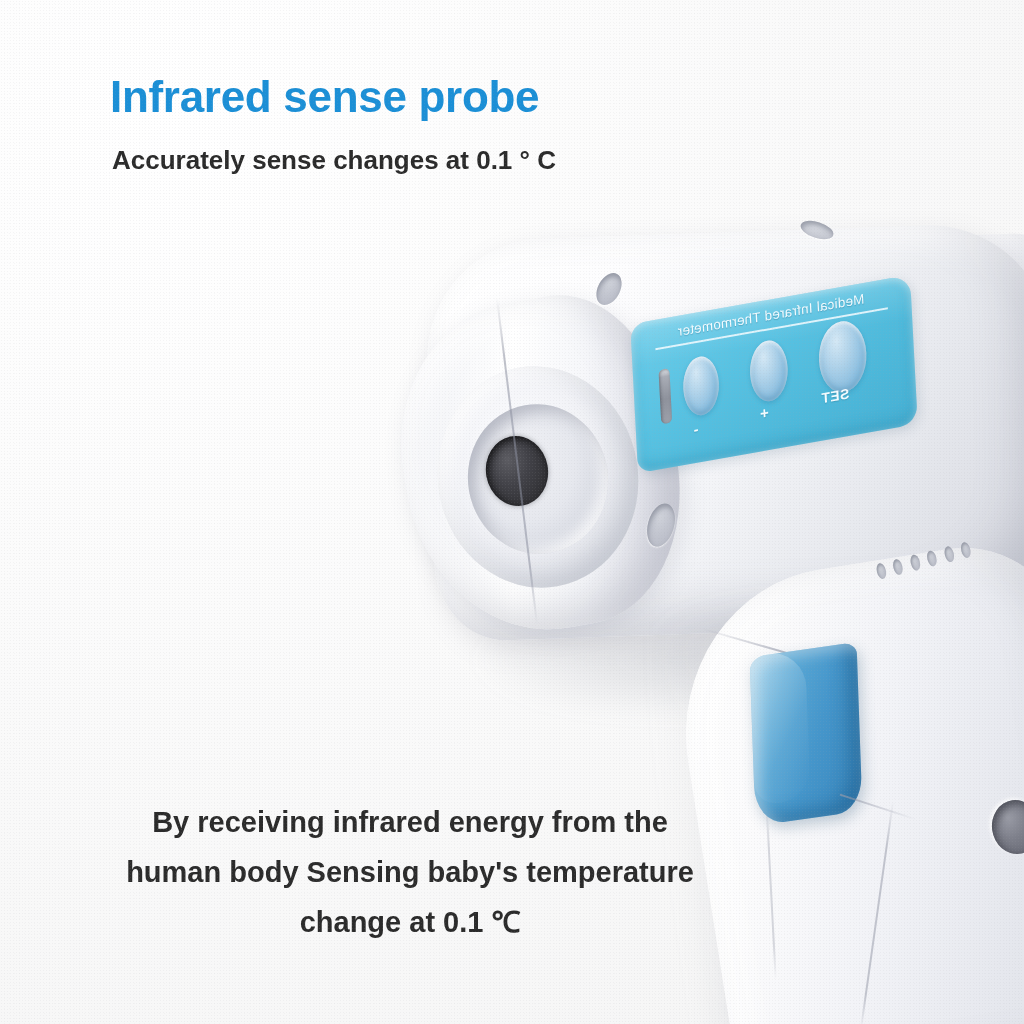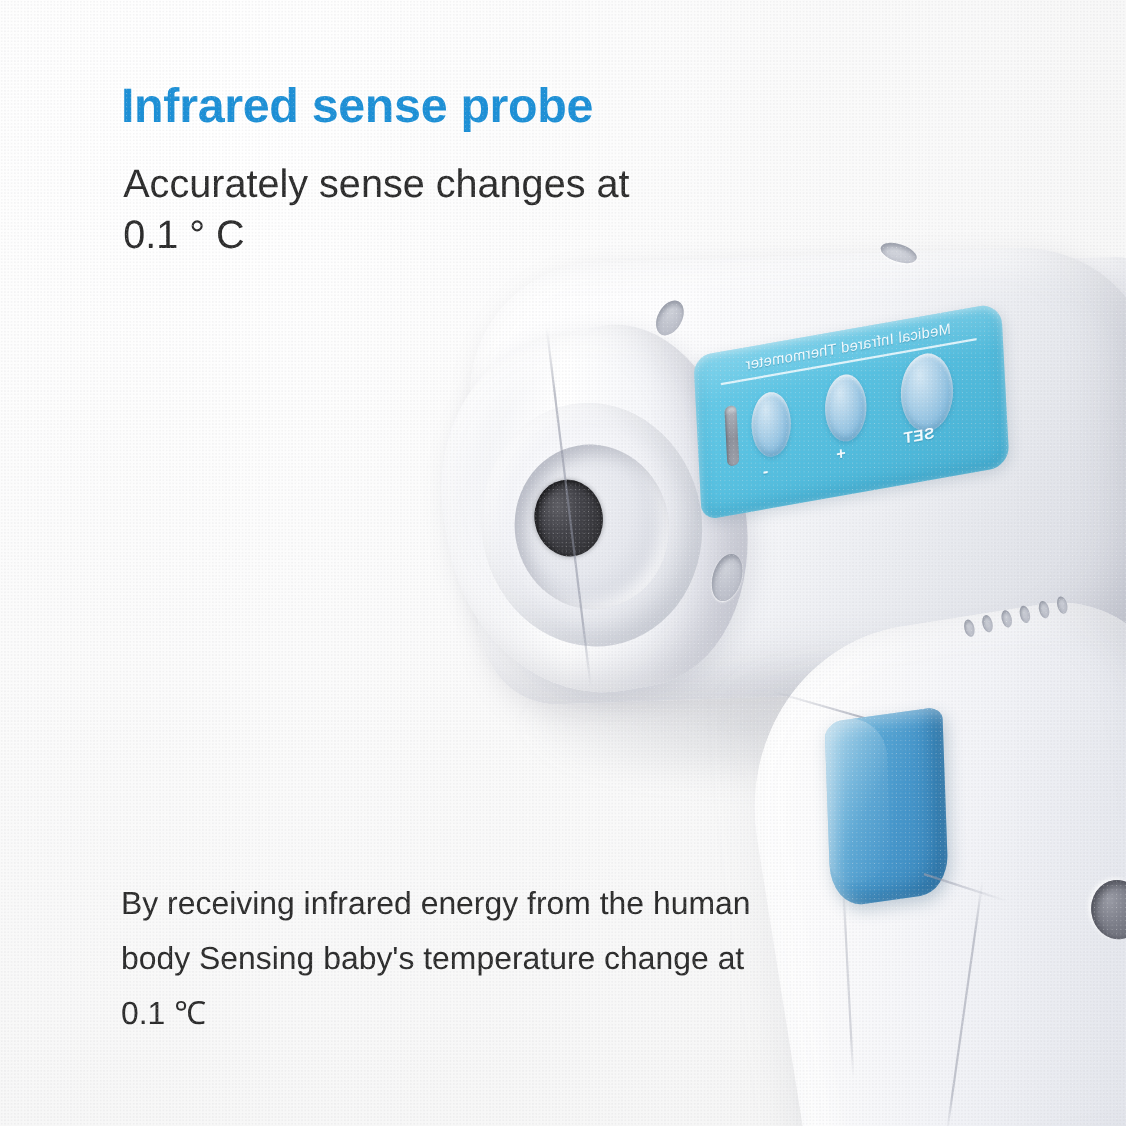--- a/index.html
+++ b/index.html
@@ -26,27 +26,28 @@
   }
 
   
   .headline{
     position:absolute;left:110px;top:72px;
     font-size:44px;font-weight:bold;color:#1b8fd6;
     letter-spacing:-.3px;white-space:nowrap;
   }
   .sub{
     position:absolute;left:112px;top:144px;width:520px;
-    font-size:36px;color:#2b2b2b;line-height:1.28;
-    font-weight:400;
+    font-size:26px;color:#2b2b2b;line-height:1.28;
+    font-weight:700;
   }
   .footer{
     position:absolute;left:110px;top:798px;width:600px;
     font-size:29px;color:#2b2b2b;line-height:1.72;
-    font-weight:400;
+    font-weight:700;
+    text-align:center;
   }
 
   
   #device{position:absolute;left:0;top:0;width:1024px;height:1024px;}
 
   
   .body-main{
     position:absolute;left:430px;top:232px;width:620px;height:400px;
     background:
       linear-gradient(118deg,#ffffff 0%,#fdfdfe 26%,#f4f5f8 48%,#e7e9ee 70%,#dcdee5 88%,#d2d5dd 100%);

